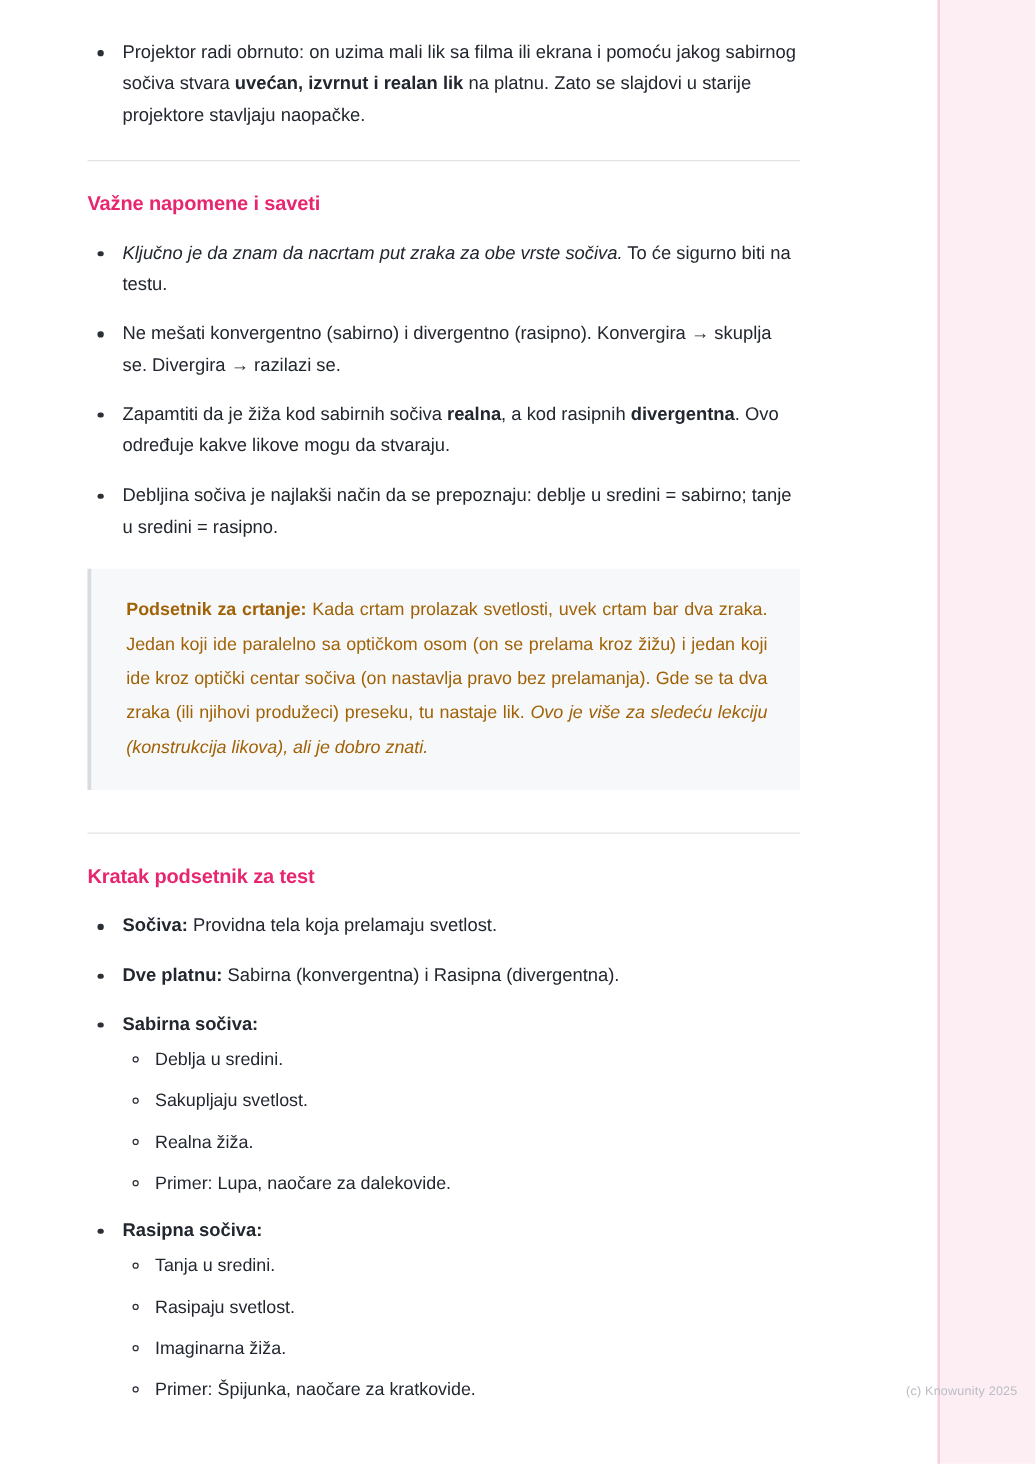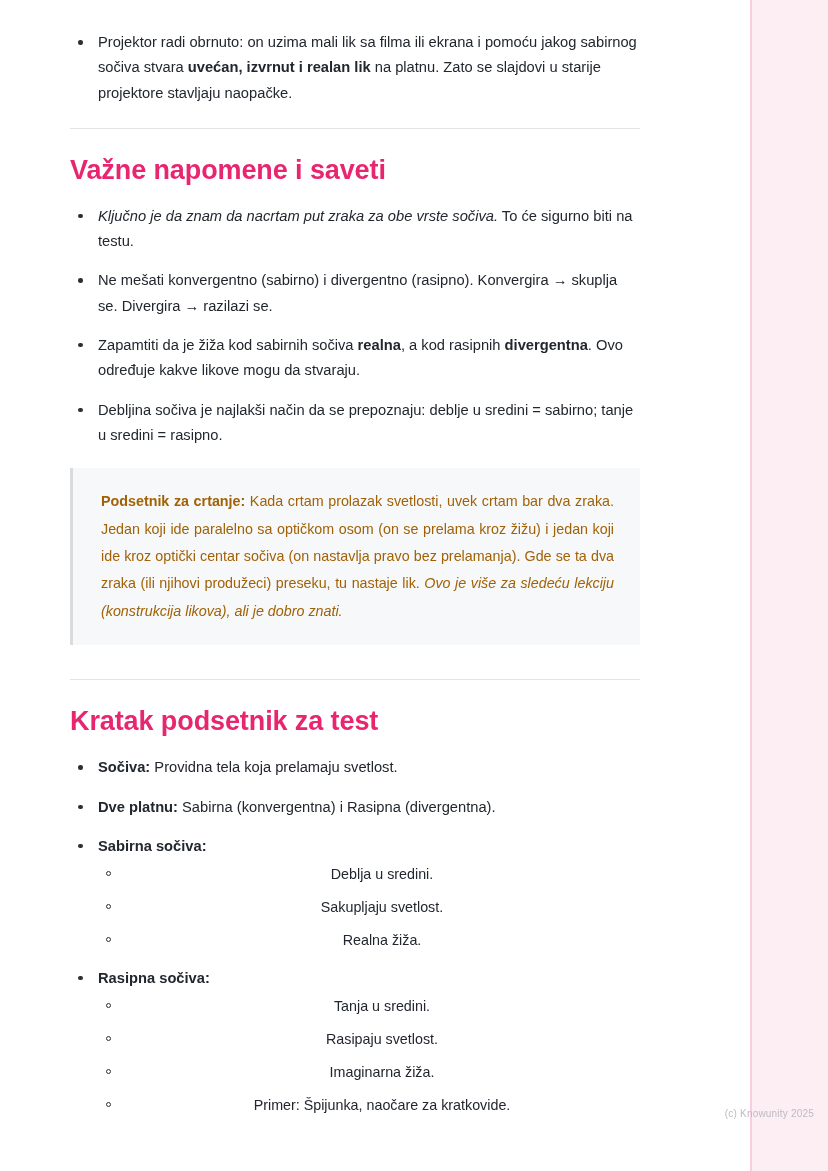--- a/index.html
+++ b/index.html
@@ -59,21 +59,20 @@
     width: 4.5px;
     height: 4.5px;
     border-radius: 50%;
     background: #2b2f36;
   }
 
   ul.subbullets {
     list-style: none;
     margin: 4px 0 0 0;
     padding: 0;
-    text-align: center;
   }
   ul.subbullets > li {
     position: relative;
     padding-left: 26px;
     margin: 0 0 10px 0;
     font-size: 14.3px;
     line-height: 1.6;
     color: #22272f;
   }
   ul.subbullets > li::before {
@@ -90,21 +89,21 @@
   }
 
   .divider {
     border: none;
     border-top: 1px solid #e2e4e8;
     margin: 22px 0 26px 0;
   }
 
   h2.section-title {
     color: #e8266f;
-    font-size: 27px;
+    font-size: 16px;
     font-weight: 700;
     margin: 0 0 18px 0;
     letter-spacing: -0.1px;
   }
 
   .note-box {
     background: #f7f8f9;
     border-left: 3px solid #d9dcdf;
     padding: 20px 26px 20px 28px;
     margin: 20px 0 6px 0;
@@ -156,20 +155,21 @@
 
   <h2 class="section-title">Kratak podsetnik za test</h2>
 
   <ul class="bullets" id="summary-list">
       <li><strong>Sočiva:</strong><span> Providna tela koja prelamaju svetlost.</span></li>
       <li><strong>Dve platnu:</strong><span> Sabirna (konvergentna) i Rasipna (divergentna).</span></li>
       <li><strong>Sabirna sočiva:</strong><ul class="subbullets">
           <li>Deblja u sredini.</li>
           <li>Sakupljaju svetlost.</li>
           <li>Realna žiža.</li>
+          <li>Primer: Lupa, naočare za dalekovide.</li>
         </ul></li>
       <li><strong>Rasipna sočiva:</strong><ul class="subbullets">
           <li>Tanja u sredini.</li>
           <li>Rasipaju svetlost.</li>
           <li>Imaginarna žiža.</li>
           <li>Primer: Špijunka, naočare za kratkovide.</li>
         </ul></li>
     </ul>
 
 </div>

